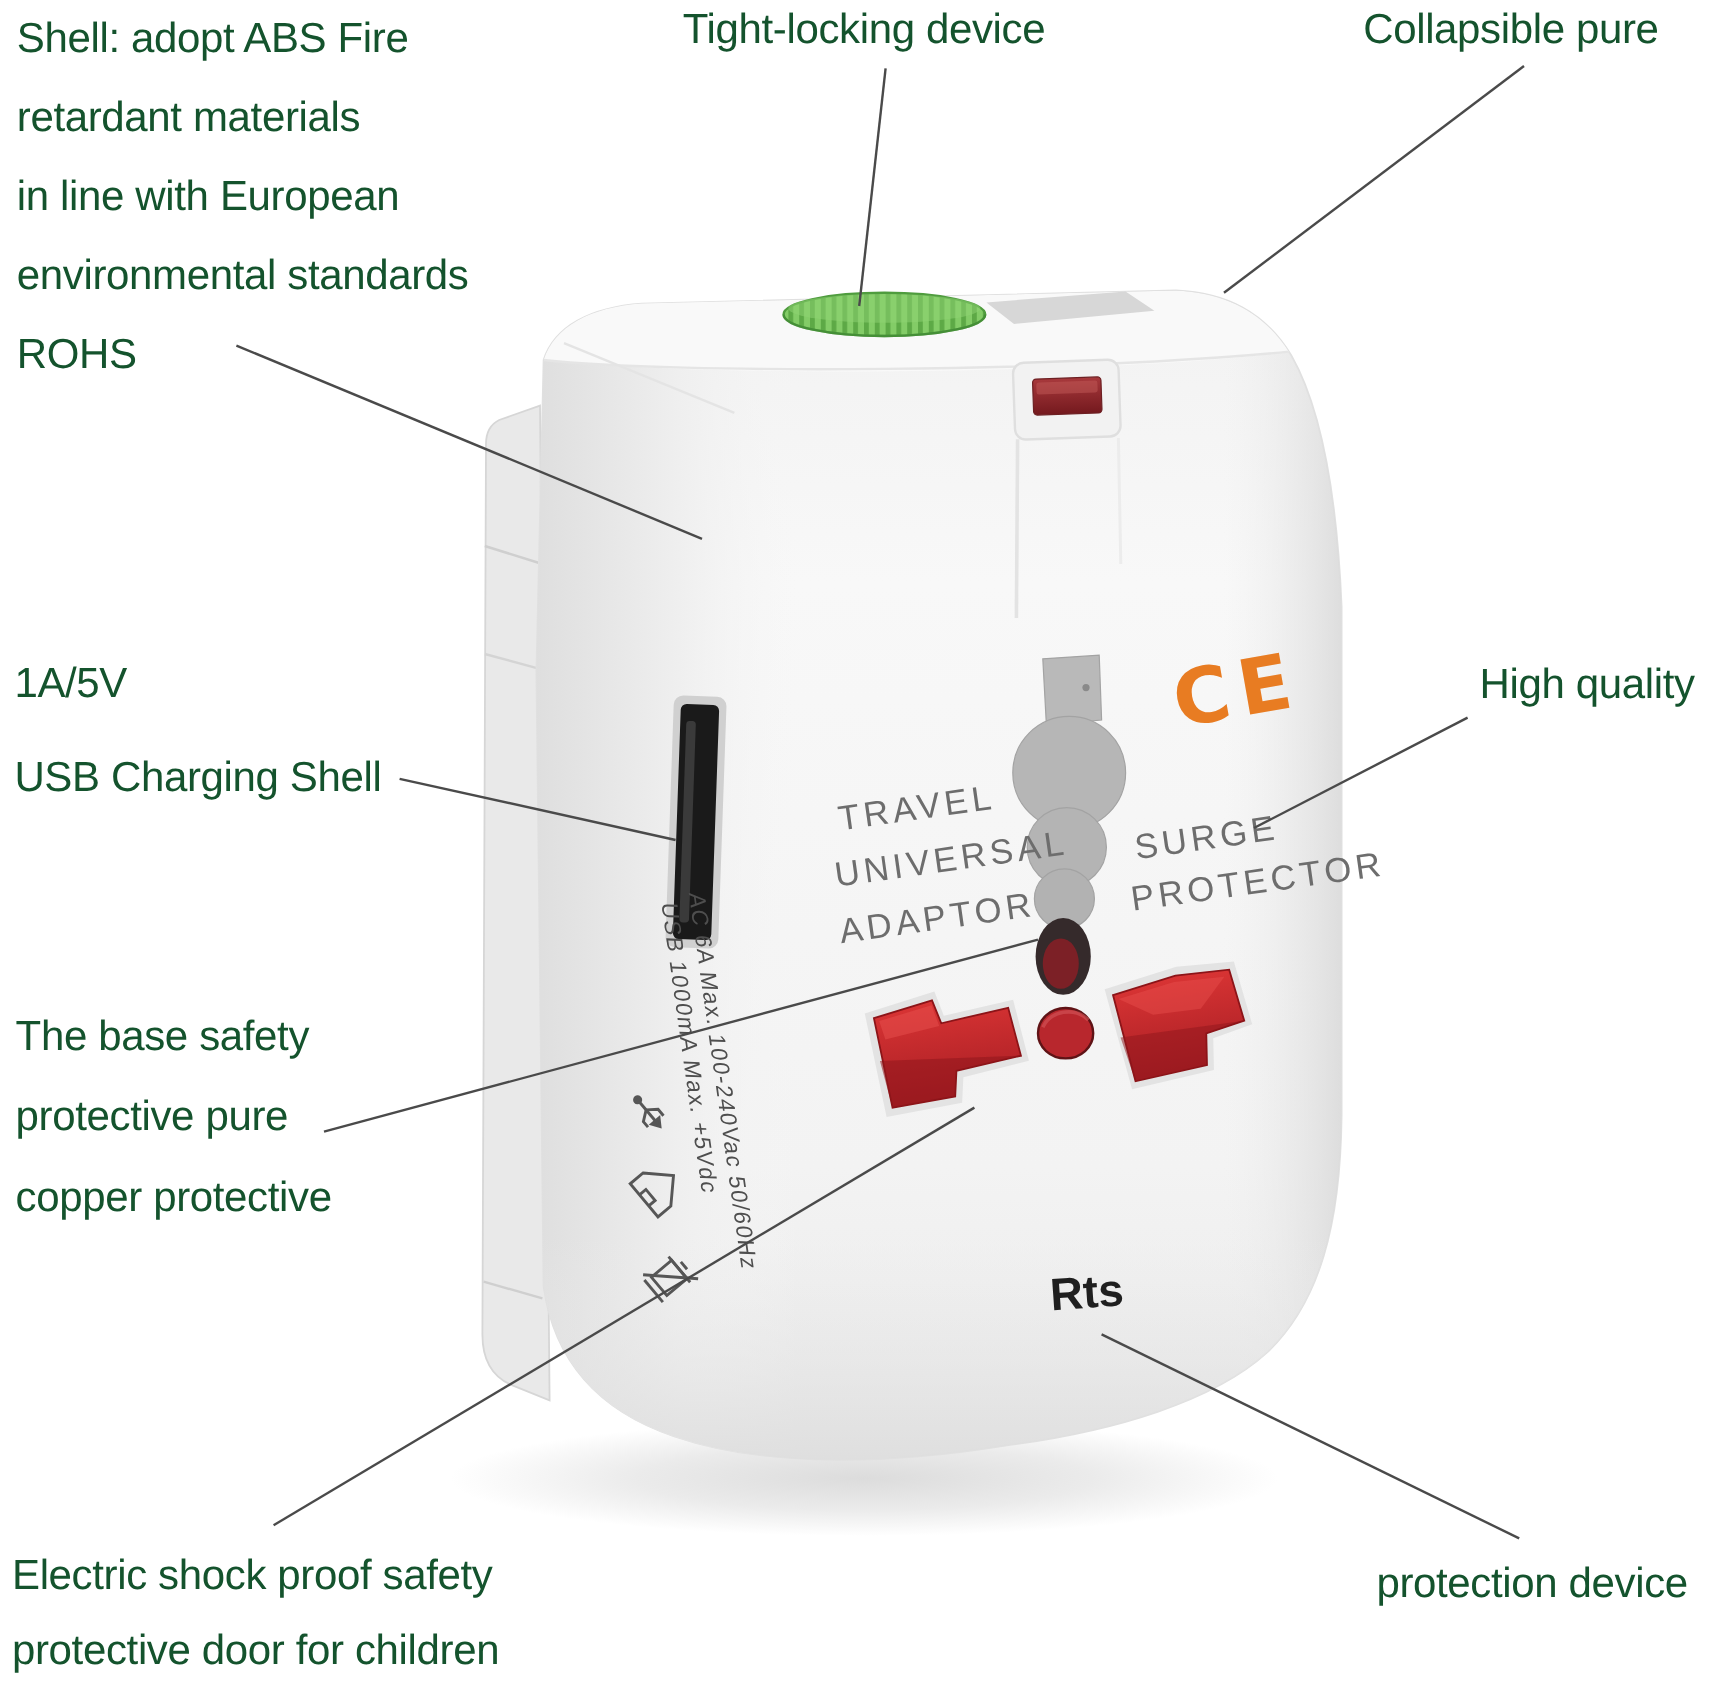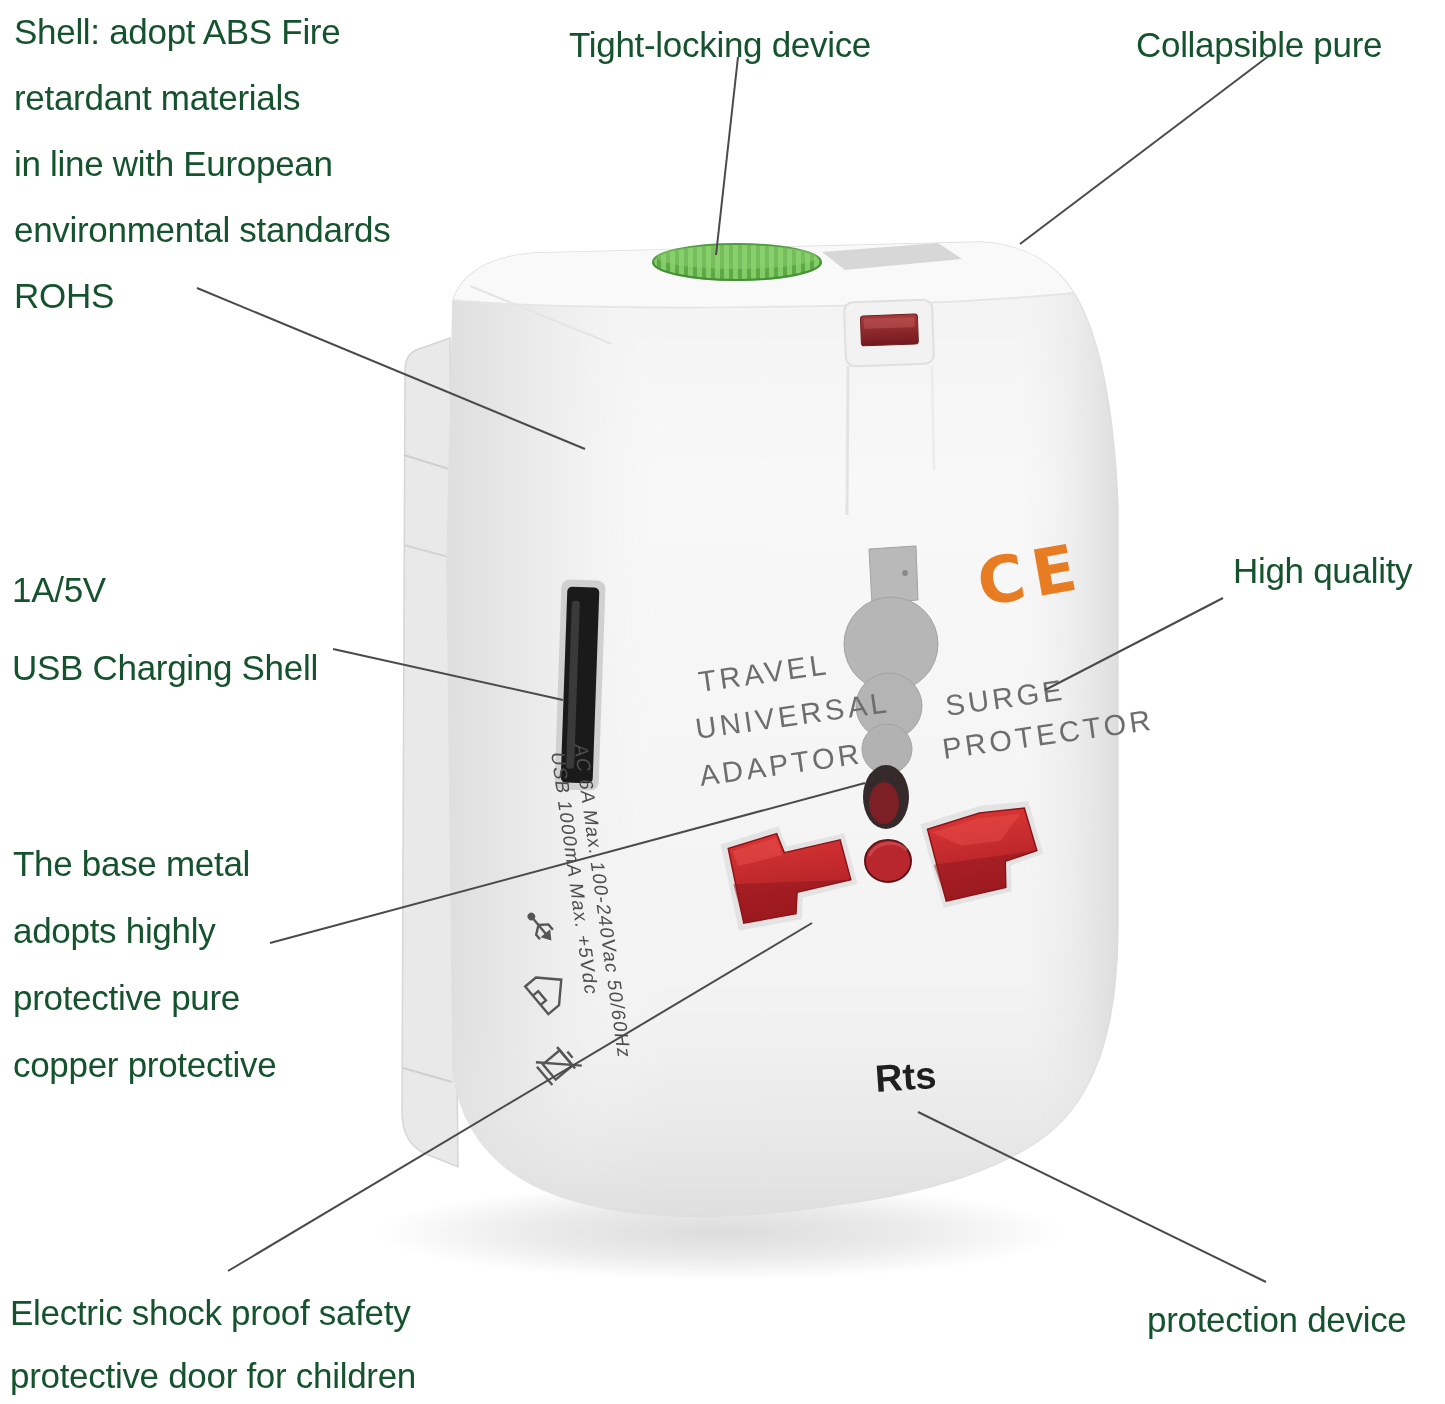--- a/index.html
+++ b/index.html
@@ -3,21 +3,21 @@
 <meta charset="utf-8">
 <style>
   * { margin:0; padding:0; box-sizing:border-box; }
   html,body { background:#ffffff; }
   body { width:1445px; height:1404px; position:relative; overflow:hidden;
          font-family:"Liberation Sans", sans-serif; }
   .canvas { position:absolute; inset:0; background:#ffffff; }
   svg.stage { position:absolute; left:0; top:0; }
   .ann { position:absolute; color:#14532d; font-size:35px; letter-spacing:-0.3px;
          white-space:nowrap; }
-  .ann.one { line-height:42px;margin-top:20px; }
+  .ann.one { line-height:42px; }
 </style>
 </head>
 <body>
 
 <div class="canvas">
 
 <svg class="stage" width="1445" height="1404" viewBox="0 0 1445 1404">
   <defs>
     <radialGradient id="shadowG" cx="50%" cy="50%" r="50%">
       <stop offset="0%" stop-color="#dcdcdc"></stop>
@@ -190,22 +190,21 @@
   <div class="ann one" style="left:1136px;top:4px">Collapsible pure</div>
 
   <div class="ann one" style="left:12px;top:549px">1A/5V</div>
   <div class="ann one" style="left:12px;top:627px">USB Charging Shell</div>
 
   <div class="ann" style="left:1233px;top:536px;line-height:69px">
     <div>High quality</div>
   </div>
 
   <div class="ann" style="left:13px;top:830px;line-height:67px">
-    <div>The base metal</div>
-    <div>adopts highly</div>
+    <div>The base safety</div>
     <div>protective pure</div>
     <div>copper protective</div>
   </div>
 
   <div class="ann" style="left:10px;top:1281px;line-height:63px">
     <div>Electric shock proof safety</div>
     <div>protective door for children</div>
   </div>
 
   <div class="ann" style="left:1147px;top:1286px;line-height:67px">

